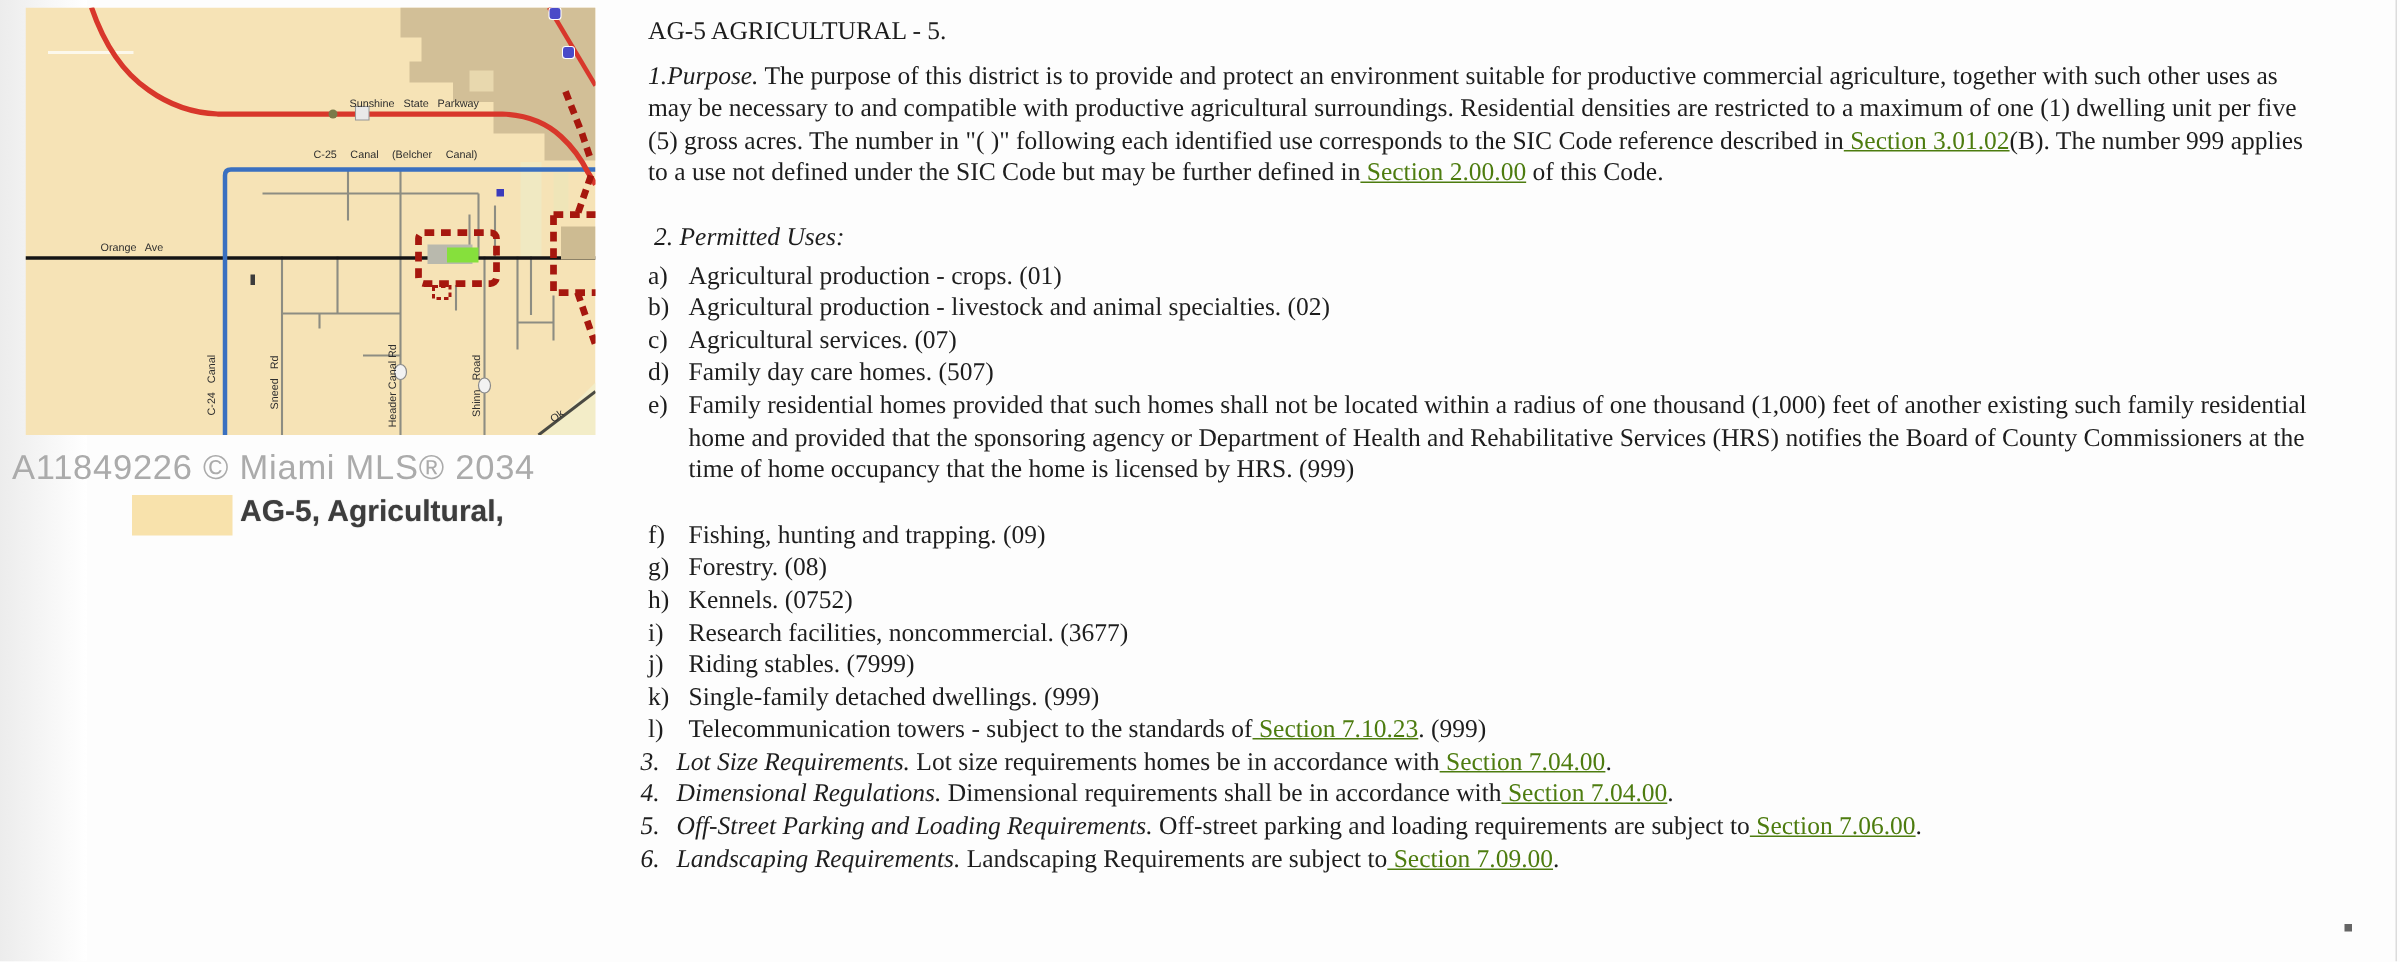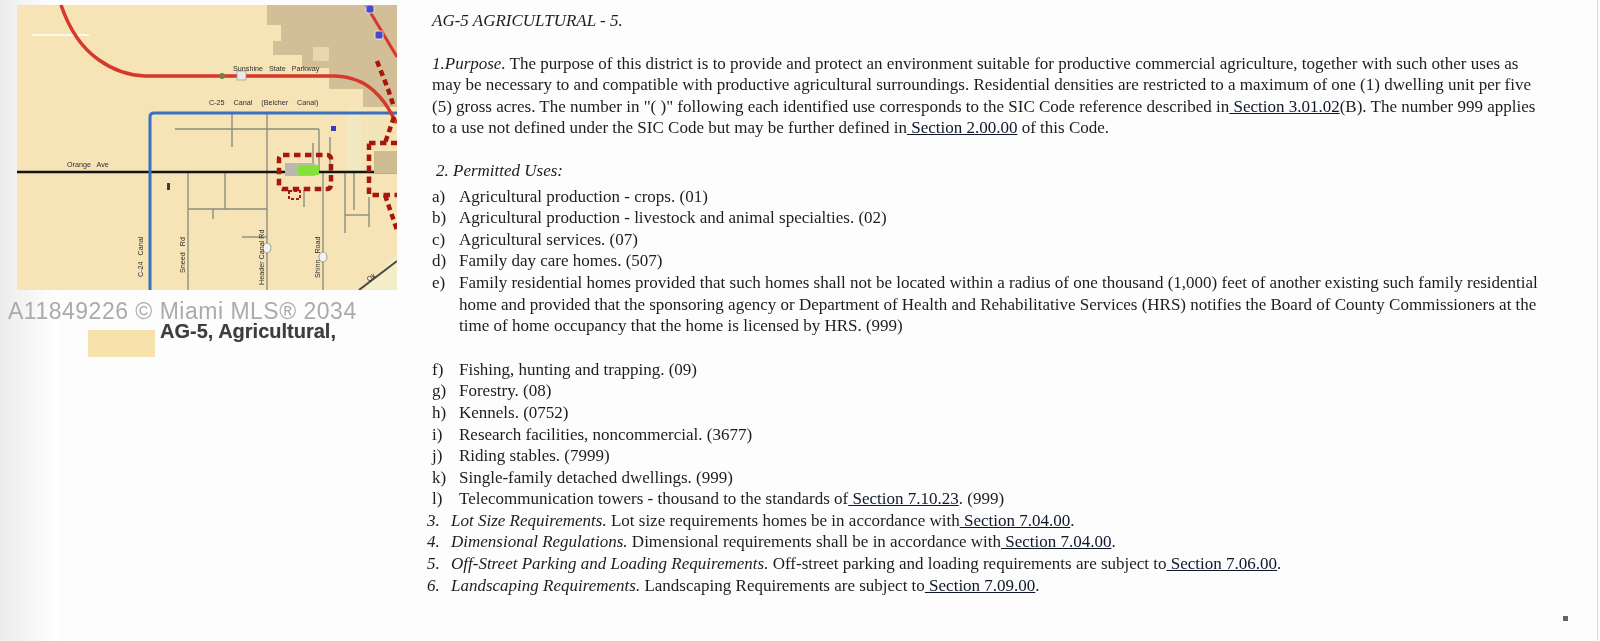--- a/index.html
+++ b/index.html
@@ -15,30 +15,30 @@
   .map-wrap{position:absolute;left:17px;top:5px;width:380px;height:285px;text-align:center;}
   .map-label{font-family:"Liberation Sans",sans-serif;font-size:7.2px;fill:#2e2e2e;}
   .ws-wide{word-spacing:7px;}
   .ws-med{word-spacing:4px;}
 
   
   .watermark{position:absolute;left:8px;top:298px;
     font-family:"Liberation Sans",sans-serif;font-size:23px;color:#ababab;
     letter-spacing:.5px;}
   .legend-swatch{position:absolute;left:88px;top:330px;width:67px;height:27px;background:#f8e2ac;}
-  .legend-label{position:absolute;left:160px;top:320px;
+  .legend-label{position:absolute;left:160px;top:330px;
     font-family:"Liberation Sans",sans-serif;font-weight:bold;font-size:20px;color:#3d3d3d;
     text-shadow:0 0 .7px #55555588;}
 
   
   .doc{position:absolute;left:432px;top:10px;width:1112px;
     font-size:17px;line-height:21.6px;color:#1d1d1d;}
   .doc .ital{font-style:italic;}
-  .doc a.seclink{color:#0f172a;text-decoration:underline;cursor:pointer;}
-  .title{font-style:italic;margin:0 0 21px 0;}
+  .doc a.seclink{color:#4d7c0f;text-decoration:underline;cursor:pointer;}
+  .title{margin:0 0 8px 0;}
   .para{margin:0 0 21px 0;}
   .uses-head{font-style:italic;margin:4px;}
   .li{display:flex;margin:0;}
   .li .mk{width:27px;flex:0 0 27px;}
   .li .tx{flex:1;}
   .gap{height:22px;}
   .sec{display:flex;margin-left:-5px;}
   .sec .mk{width:24px;flex:0 0 24px;font-style:italic;}
   .sec .tx{flex:1;}
   .end-dot{position:absolute;left:1563px;top:616px;width:5px;height:5px;background:#4a4a4a;opacity:.85;}
@@ -183,21 +183,21 @@
   <div class="li">
     <span class="mk">j)</span>
     <span class="tx">Riding stables. (7999)</span>
   </div>
   <div class="li">
     <span class="mk">k)</span>
     <span class="tx">Single-family detached dwellings. (999)</span>
   </div>
   <div class="li">
     <span class="mk">l)</span>
-    <span class="tx"><span>Telecommunication towers - thousand to the standards of</span><a class="seclink"> Section 7.10.23</a><span>. (999)</span></span>
+    <span class="tx"><span>Telecommunication towers - subject to the standards of</span><a class="seclink"> Section 7.10.23</a><span>. (999)</span></span>
   </div>
 
   <div class="sec">
     <span class="mk">3.</span>
     <span class="tx"><span class="ital">Lot Size Requirements.</span><span> Lot size requirements homes be in accordance with</span><a class="seclink"> Section 7.04.00</a><span>.</span></span>
   </div>
   <div class="sec">
     <span class="mk">4.</span>
     <span class="tx"><span class="ital">Dimensional Regulations.</span><span> Dimensional requirements shall be in accordance with</span><a class="seclink"> Section 7.04.00</a><span>.</span></span>
   </div>

